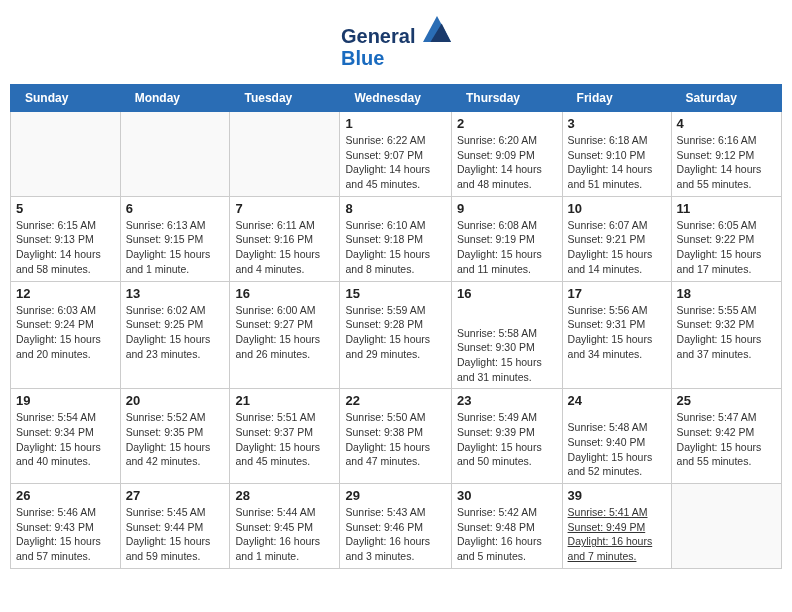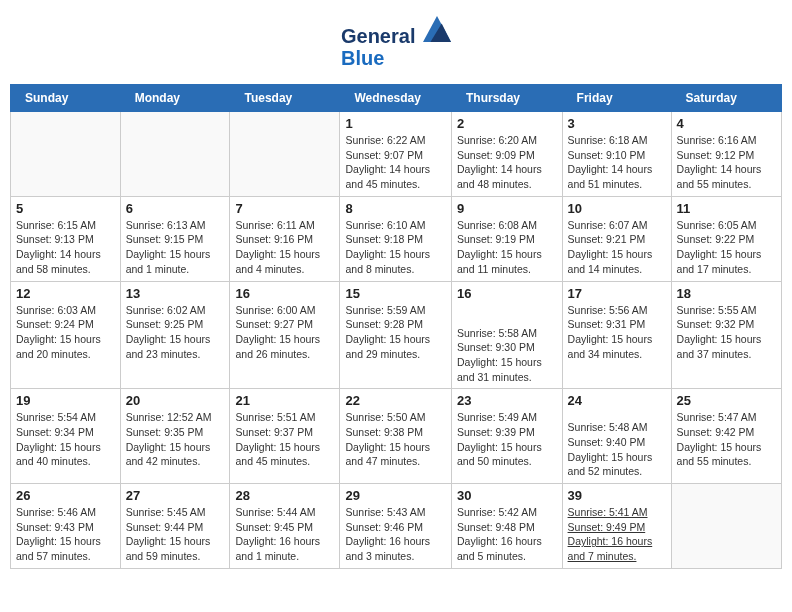--- a/index.html
+++ b/index.html
@@ -256,21 +256,21 @@
       <tr>
         <td>
           <span class="day-number">19</span>
           <div class="day-info" style="white-space: pre-line;">Sunrise: 5:54 AM
 Sunset: 9:34 PM
 Daylight: 15 hours
 and 40 minutes.</div>
         </td>
         <td>
           <span class="day-number">20</span>
-          <div class="day-info" style="white-space: pre-line;">Sunrise: 12:52 AM
+          <div class="day-info" style="white-space: pre-line;">Sunrise: 5:52 AM
 Sunset: 9:35 PM
 Daylight: 15 hours
 and 42 minutes.</div>
         </td>
         <td>
           <span class="day-number">21</span>
           <div class="day-info" style="white-space: pre-line;">Sunrise: 5:51 AM
 Sunset: 9:37 PM
 Daylight: 15 hours
 and 45 minutes.</div>

